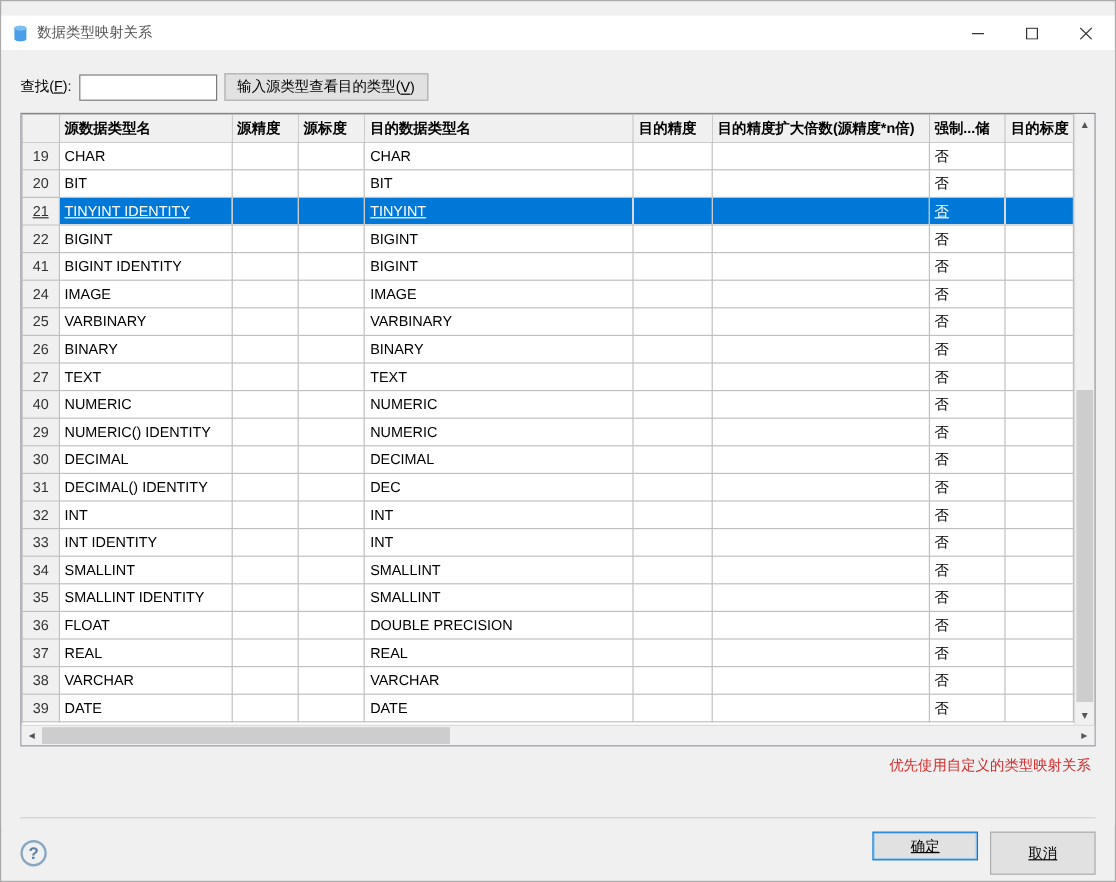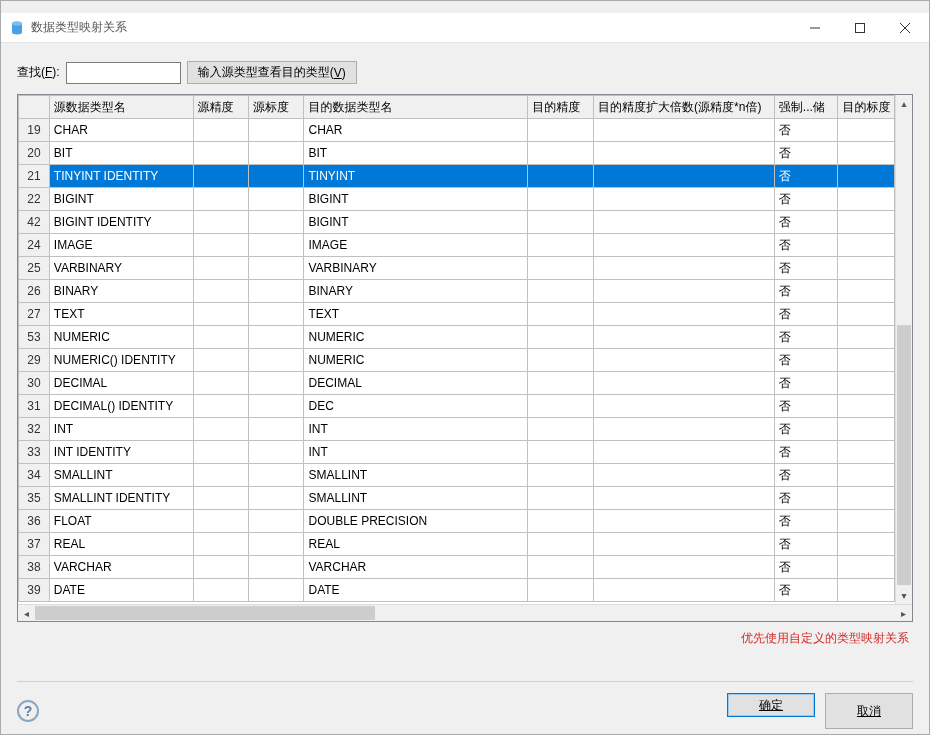--- a/index.html
+++ b/index.html
@@ -132,31 +132,31 @@
     .grid th, .grid td {
       border: 1px solid #c0c0c0;
       height: 23px;
       padding: 0 4px;
       text-align: left;
       overflow: hidden;
       white-space: nowrap;
     }
     .grid thead th {
       background: #f0f0f0;
-      font-weight: normal;
+      font-weight: bold;
       color: #000;
       position: sticky; top: 0;
     }
     .grid .rowhdr {
       background: #f0f0f0;
       text-align: center;
       color: #333;
       width: 30px;
     }
-    .grid tr.selected td { background: #0078d7; color: #fff; }
+    .grid tr.selected td { background: #0078d7; color: #fff; text-decoration: underline; }
     .grid tr.selected .rowhdr { background: #f0f0f0; color: #333; }
     .col-corner { width: 30px; }
     .col-srcname { width: 140px; }
     .col-srcprec { width: 54px; }
     .col-srcscale { width: 54px; }
     .col-dstname { width: 218px; }
     .col-dstprec { width: 64px; }
     .col-multn { width: 176px; }
     .col-force { width: 62px; }
     .col-dstscale { width: 55px; }
@@ -311,21 +311,21 @@
                 <td>BIGINT</td>
                 <td></td>
                 <td></td>
                 <td>BIGINT</td>
                 <td></td>
                 <td></td>
                 <td>否</td>
                 <td></td>
               </tr>
               <tr>
-                <td class="rowhdr">42</td>
+                <td class="rowhdr">41</td>
                 <td>BIGINT IDENTITY</td>
                 <td></td>
                 <td></td>
                 <td>BIGINT</td>
                 <td></td>
                 <td></td>
                 <td>否</td>
                 <td></td>
               </tr>
               <tr>
@@ -366,21 +366,21 @@
                 <td>TEXT</td>
                 <td></td>
                 <td></td>
                 <td>TEXT</td>
                 <td></td>
                 <td></td>
                 <td>否</td>
                 <td></td>
               </tr>
               <tr>
-                <td class="rowhdr">53</td>
+                <td class="rowhdr">40</td>
                 <td>NUMERIC</td>
                 <td></td>
                 <td></td>
                 <td>NUMERIC</td>
                 <td></td>
                 <td></td>
                 <td>否</td>
                 <td></td>
               </tr>
               <tr>

